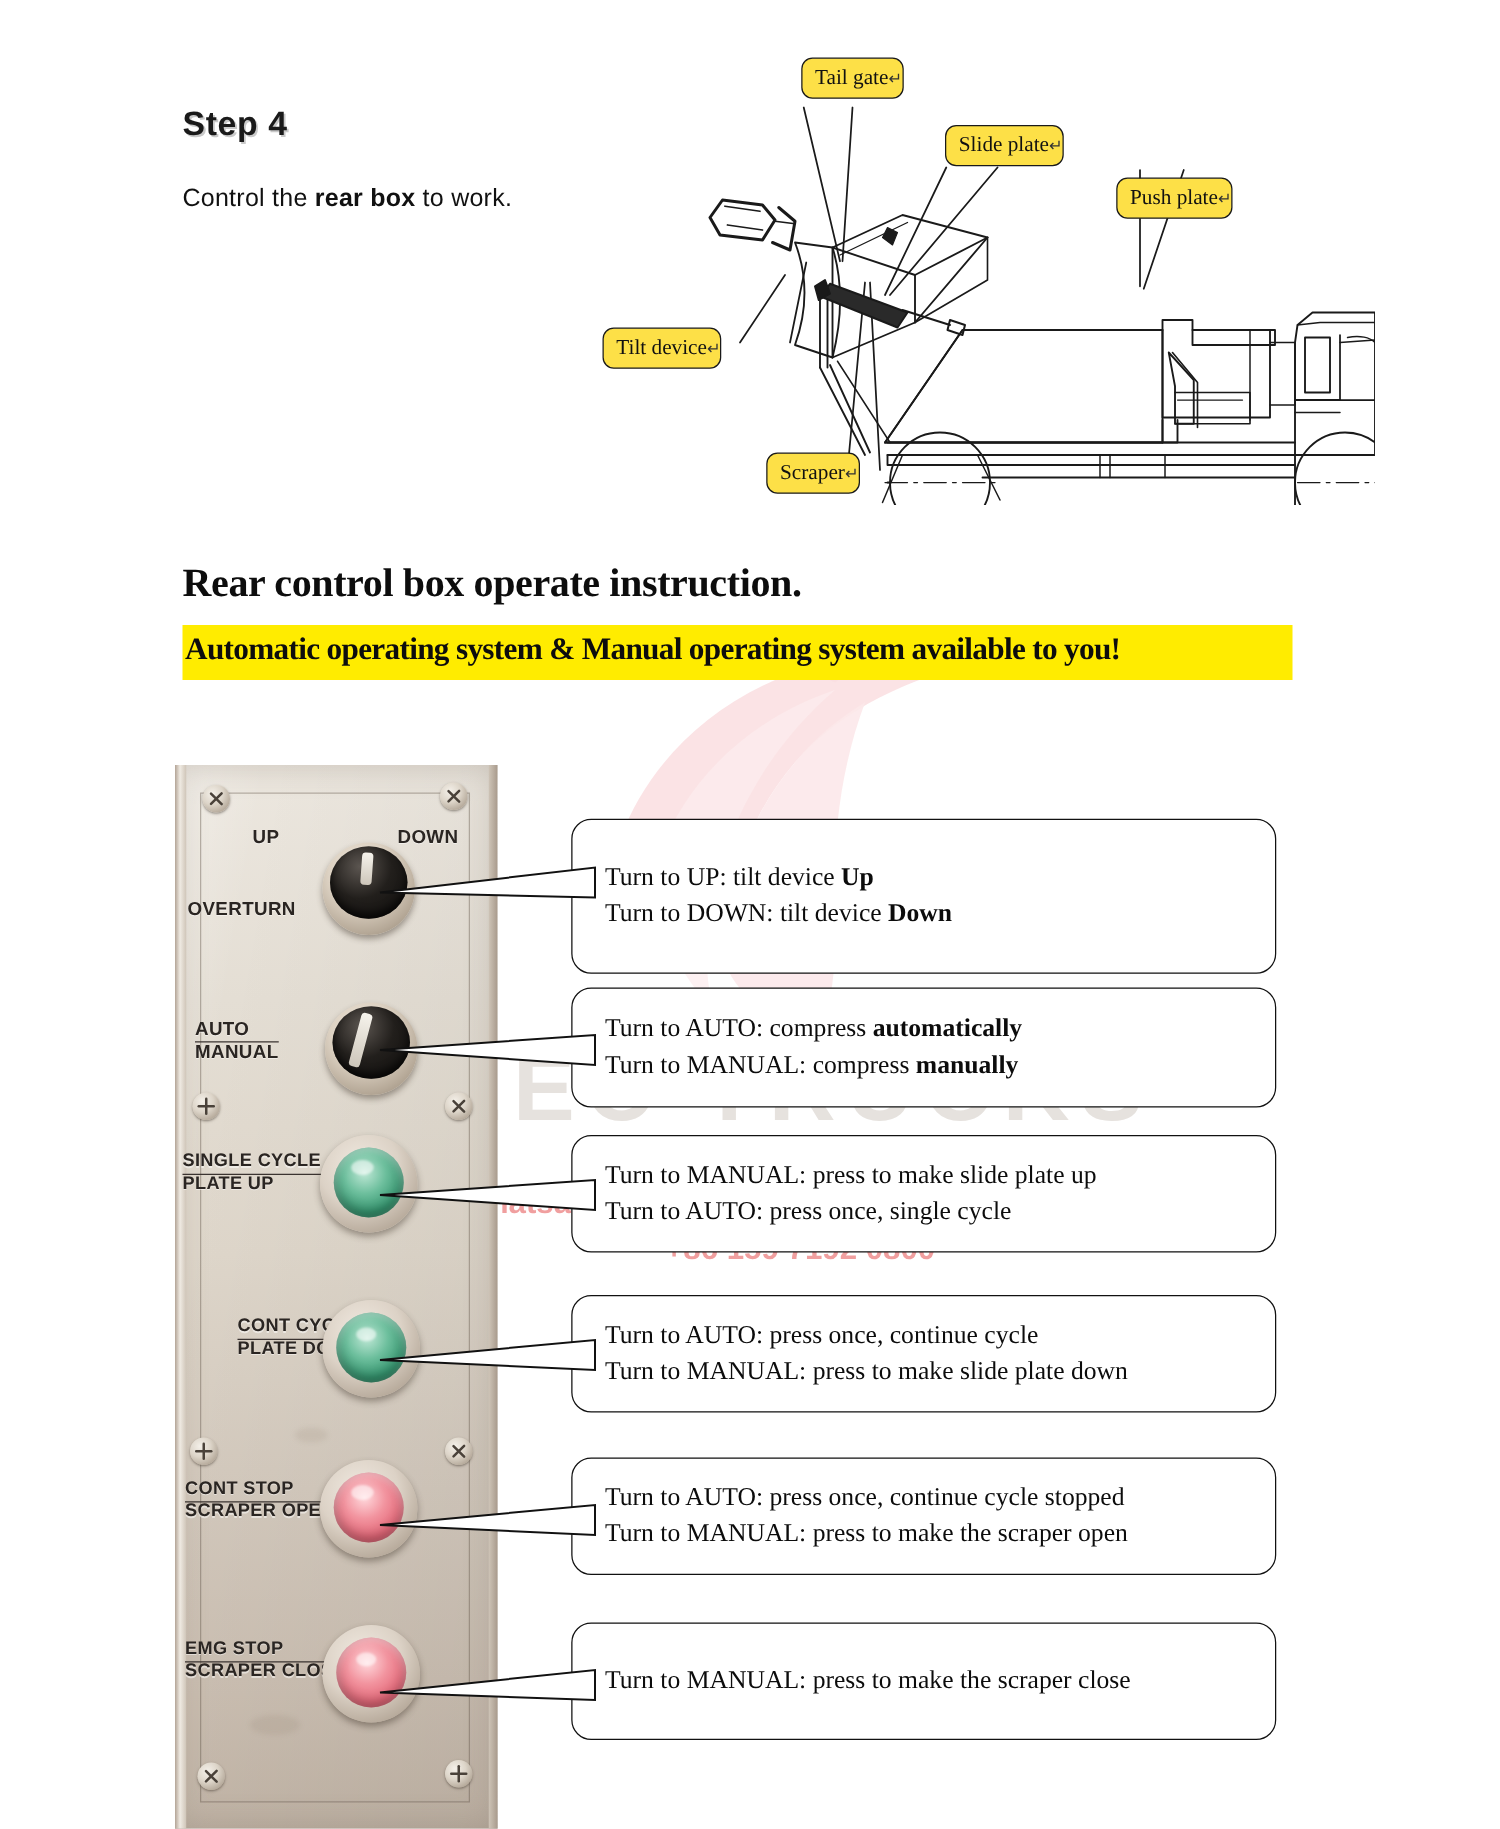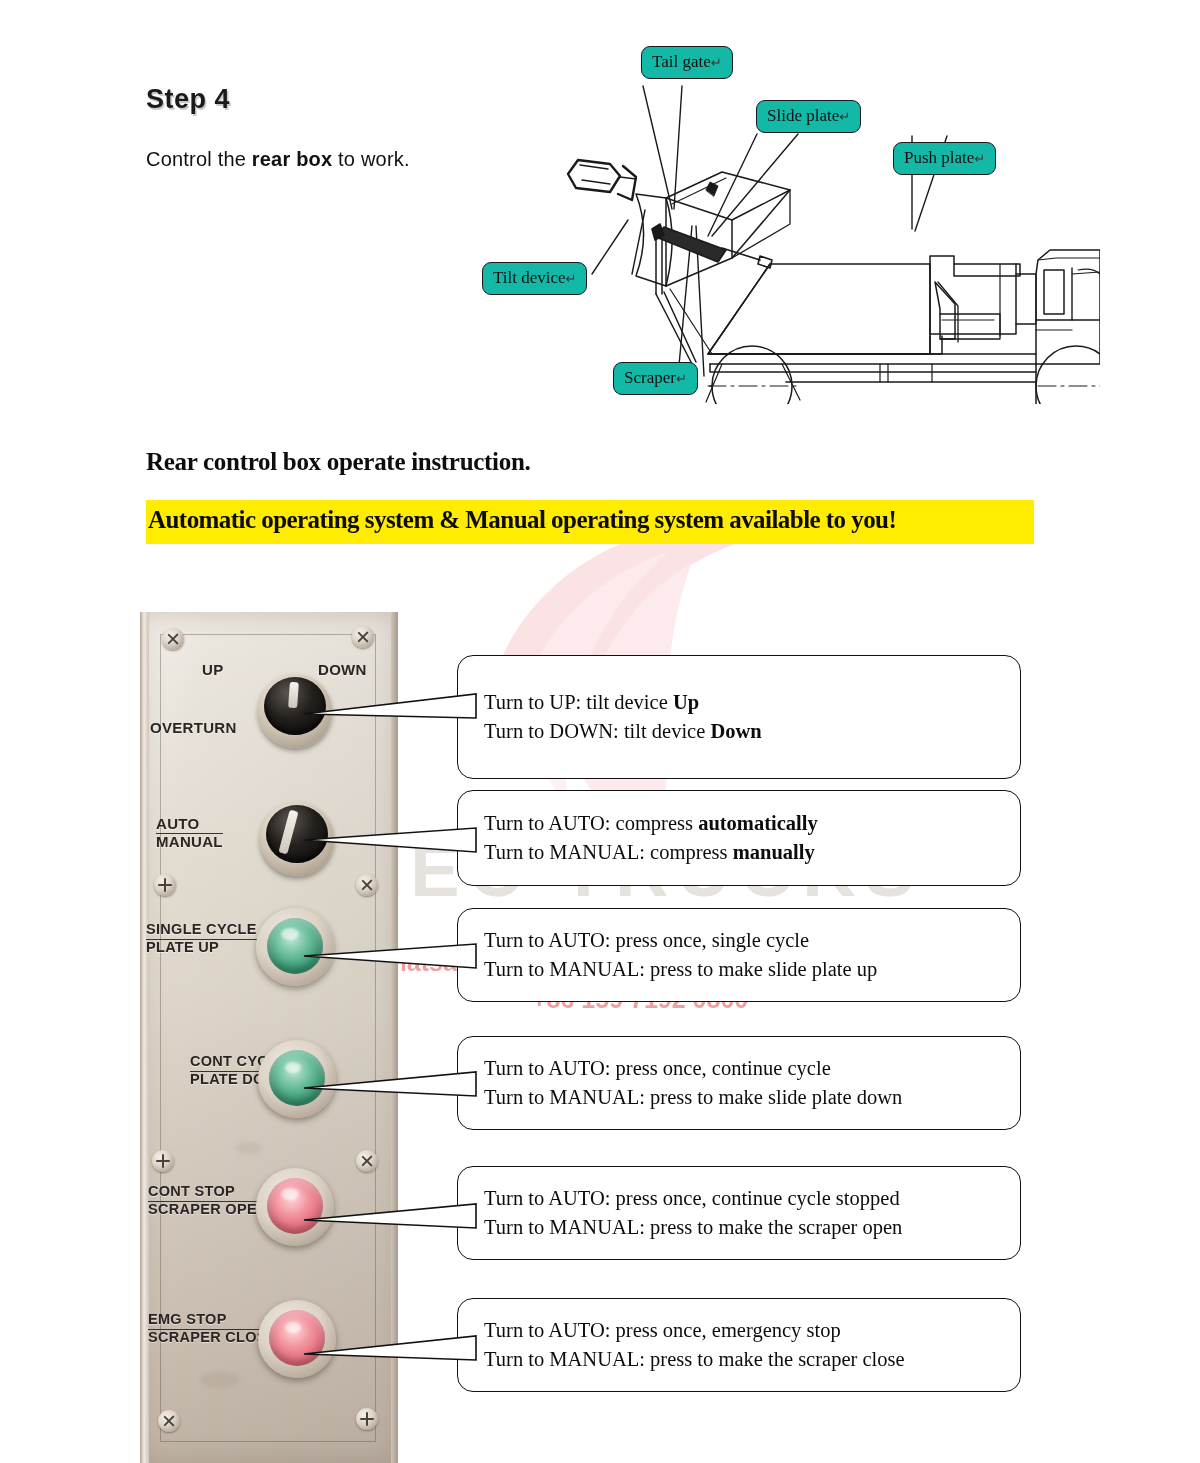--- a/index.html
+++ b/index.html
@@ -47,33 +47,33 @@
     font-size:20px;color:#111;letter-spacing:.2px;
   }
   .step-desc b{font-weight:bold;}
 
   
   .truck-wrap{position:absolute;left:460px;top:24px;width:640px;height:380px;}
   .truck-wrap svg{display:block;}
 
   .dlabel{
     position:absolute;
-    border:1.6px solid #1a1a1a;border-radius:9px;background:#14b8a6;
+    border:1.6px solid #1a1a1a;border-radius:9px;background:#fde047;
     font-family:"Liberation Serif", serif;
     font-size:17px;color:#111;
-    padding:5px 10px 6px 10px;white-space:nowrap;
+    padding:5px 0 6px 10px;white-space:nowrap;
     text-align:center;
   }
   .dlabel .ret{font-size:13px;color:#333;}
 
   
   .sec-head{
     position:absolute;left:146px;top:448px;
     font-family:"Liberation Serif", serif;
-    font-size:25px;font-weight:bold;color:#0d0d0d;
+    font-size:32px;font-weight:bold;color:#0d0d0d;
     letter-spacing:-.3px;white-space:nowrap;
   }
   .sec-hl{
     position:absolute;left:146px;top:500px;width:888px;height:44px;
     background:#ffec00;
   }
   .sec-hl-txt{
     position:absolute;left:148px;top:506px;
     font-family:"Liberation Serif", serif;
     font-size:25px;font-weight:bold;color:#0d0d0d;
@@ -410,33 +410,32 @@
       <div class="ln"><span>Turn  to UP: tilt  device  </span><b>Up</b></div>
       <div class="ln"><span>Turn  to DOWN: tilt  device  </span><b>Down</b></div>
     </div>
 
     <div class="callout" style="left:457px;top:790px;width:564px;height:96px;">
       <div class="ln"><span>Turn  to AUTO: compress </span><b>automatically</b></div>
       <div class="ln"><span>Turn  to MANUAL: compress </span><b>manually</b></div>
     </div>
 
     <div class="callout" style="left:457px;top:908px;width:564px;height:94px;">
+      <div class="ln">Turn  to MANUAL: press to make slide  plate up</div>
       <div class="ln">Turn  to AUTO: press once, single  cycle</div>
-      <div class="ln">Turn  to MANUAL: press to make slide  plate up</div>
     </div>
 
     <div class="callout" style="left:457px;top:1036px;width:564px;height:94px;">
       <div class="ln">Turn  to AUTO: press once, continue  cycle</div>
       <div class="ln">Turn  to MANUAL:  press to make slide  plate down</div>
     </div>
 
     <div class="callout" style="left:457px;top:1166px;width:564px;height:94px;">
       <div class="ln">Turn  to AUTO: press once, continue  cycle  stopped</div>
       <div class="ln">Turn  to MANUAL:  press to make the scraper  open</div>
     </div>
 
     <div class="callout" style="left:457px;top:1298px;width:564px;height:94px;">
-      <div class="ln">Turn  to AUTO: press once, emergency  stop</div>
       <div class="ln">Turn  to MANUAL:  press to make the scraper  close</div>
     </div>
 
   </div>
 </div>
 
 </body></html>

